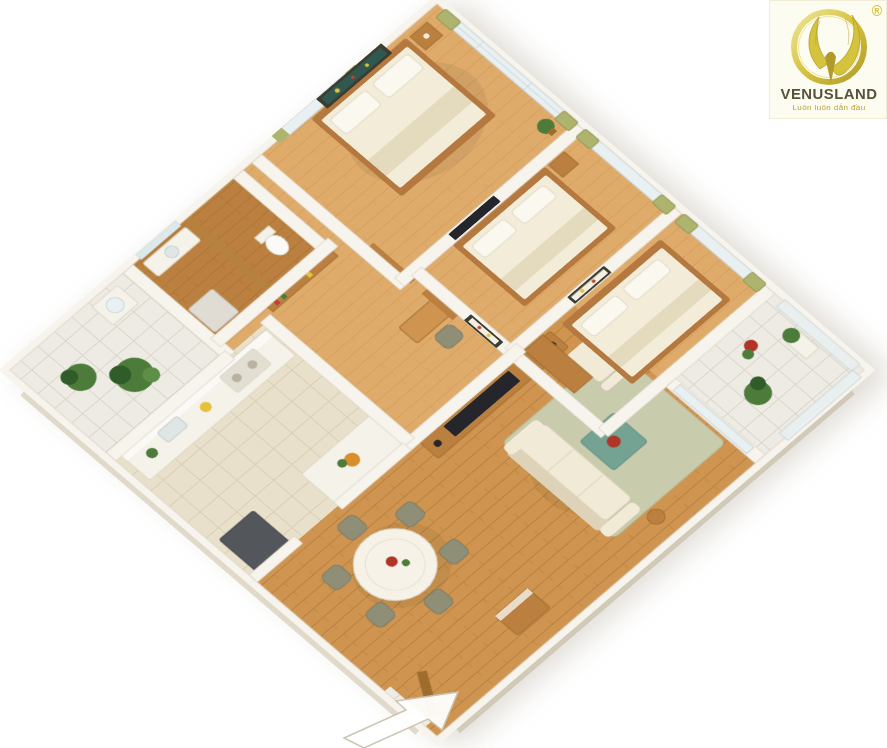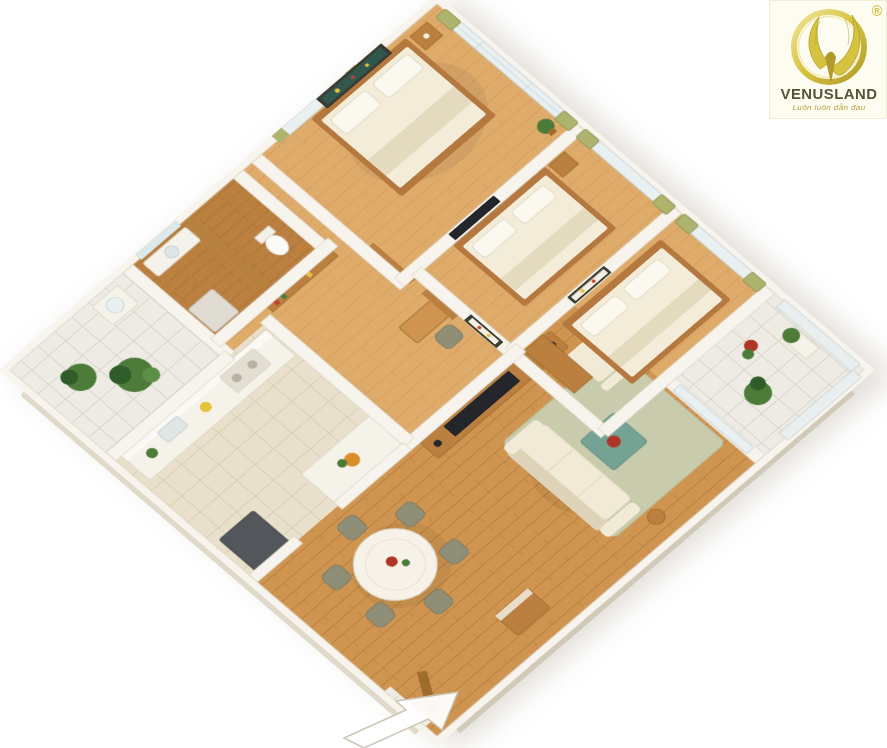--- a/index.html
+++ b/index.html
@@ -20,21 +20,21 @@
   .plan svg{display:block;width:620px;height:620px;}
   .entrance-arrow{position:absolute;left:330px;top:666px;width:170px;height:82px;}
 
   
   .logo-box{position:absolute;left:769px;top:0;width:118px;height:119px;
     background:var(--lg-box_bg);border:1px solid #f1ecd6;box-sizing:border-box;text-align:center;}
   .logo-emblem{position:absolute;left:0;top:4px;width:118px;height:82px;}
   .reg-mark{position:absolute;right:4px;top:2px;font-size:14px;color:var(--lg-gold);font-weight:bold;}
   .brand-name{position:absolute;left:0;top:84px;width:118px;font-size:15.5px;font-weight:bold;
     letter-spacing:.5px;color:var(--lg-text);transform:scaleX(.96);}
-  .brand-tagline{position:absolute;left:0;top:102px;width:118px;font-size:8px;font-style:italic;
+  .brand-tagline{position:absolute;left:0;top:102px;width:118px;font-size:8px;
     color:var(--lg-tagline_text);letter-spacing:.4px;}
 </style>
 </head>
 <body style="background: rgb(255, 255, 255);">
 
 <div class="canvas">
   <div class="scene">
 
     <div class="wall-face left"></div>
     <div class="wall-face right"></div>

